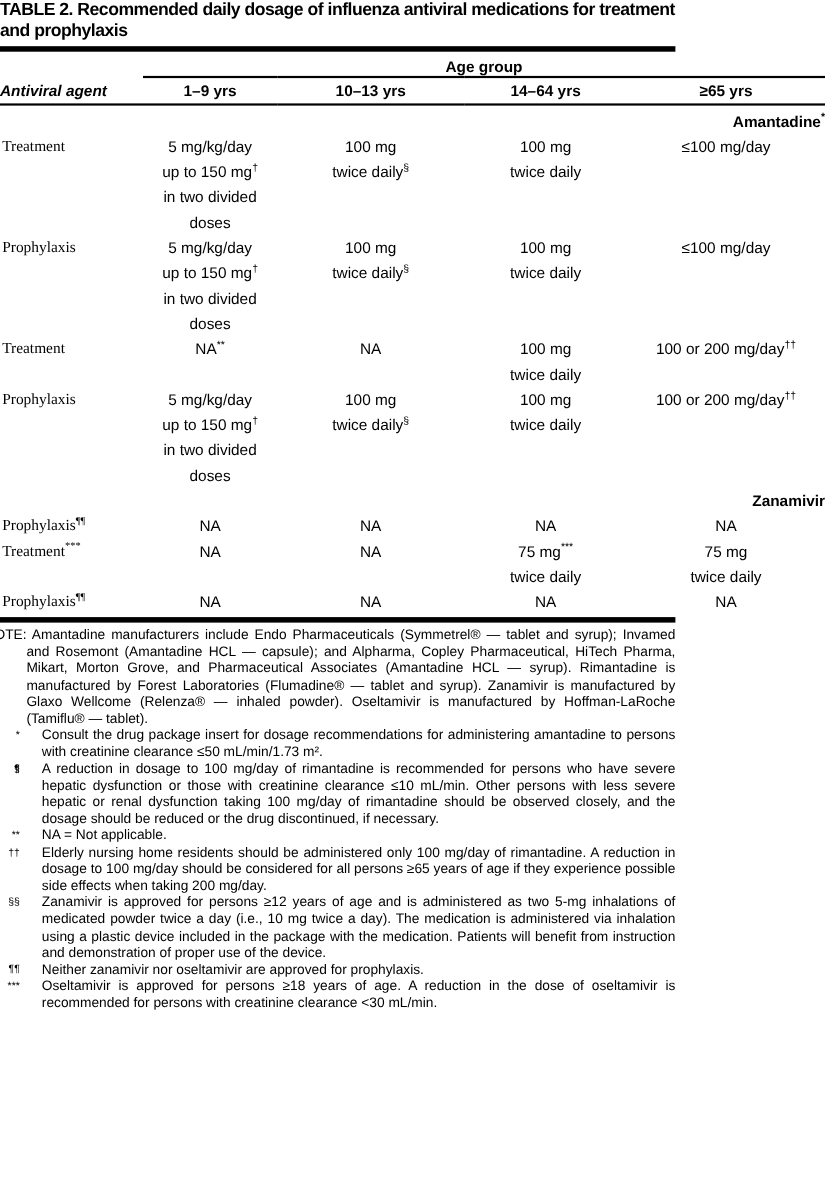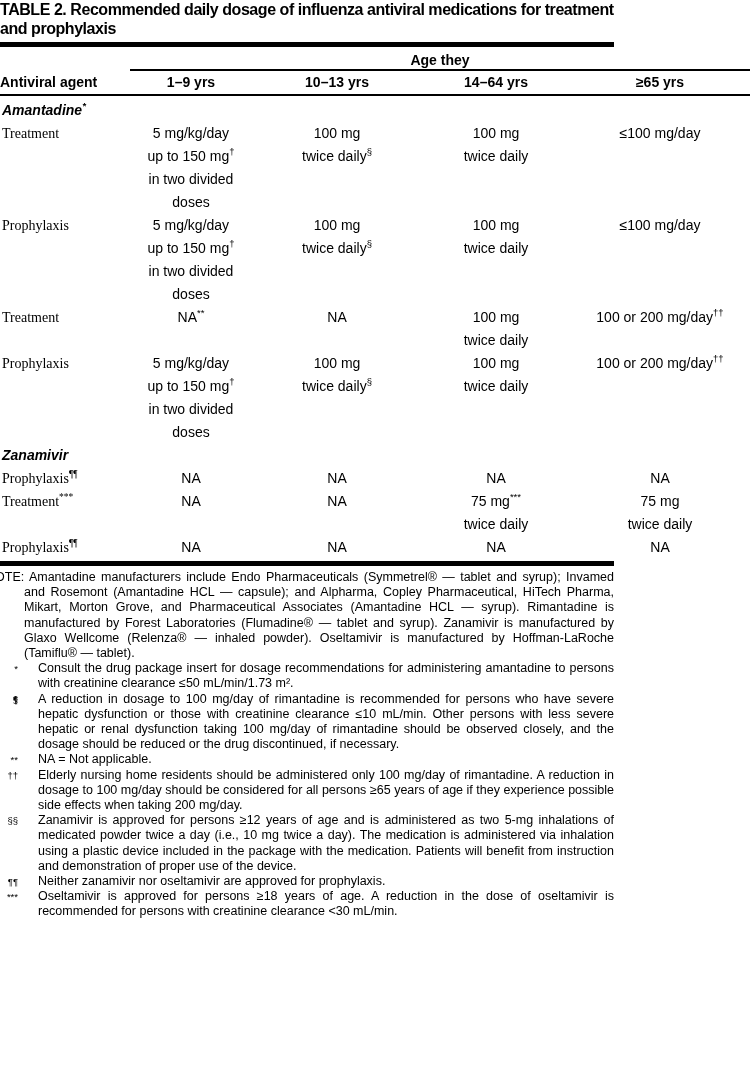--- a/index.html
+++ b/index.html
@@ -12,28 +12,28 @@
   .title {
     font-size: 16px; font-weight: 700; letter-spacing: -0.45px;
     line-height: 18.5px; margin: 1px 0 4px 0;
   }
   .thick-rule { height: 5px; background: #000; }
   table.dosage { width: 750px; border-collapse: collapse; table-layout: fixed; margin: 3px 0 2px 0; }
   .c0 { width: 130px; } .c1 { width: 122px; } .c2 { width: 170px; } .c3 { width: 148px; } .c4 { width: 180px; }
   thead th { font-size: 14px; font-weight: 700; text-align: center; padding: 2px 0 3px; }
   th.age-group { border-bottom: 2px solid #000; padding: 2px 0 1px; }
   tr.colheads th { border-bottom: 2px solid #000; padding: 3px 0 4px; }
-  th.left { text-align: left; padding-left: 2px; }
+  th.left { text-align: left; padding-left: 2px; font-style: italic; }
   td.nob { border: 0; }
   tbody td {
     font-size: 14px; line-height: 23px; vertical-align: top;
     text-align: center; white-space: pre-line; padding: 0;
   }
   td.agent { text-align: left; padding-left: 2px; font-family: Liberation Serif, serif; }
-  tr.section td { font-weight: 700; text-align: left; padding-left: 2px; font-style: italic; }
+  tr.section td { font-weight: 700; text-align: right; padding-left: 2px; }
   tr.first-section td { padding-top: 3px; }
   tr.gap td { padding-top: 23px; }
   sup { font-size: 9.5px; line-height: 0; vertical-align: super; }
   .notes { margin-top: 4px; font-size: 12.5px; line-height: 15.2px; text-align: justify; }
   .note-block { padding-left: 24px; text-indent: -38px; }
   .fn { position: relative; padding-left: 38px; }
   .fn-marker { position: absolute; left: 0; top: 0; width: 18px; text-align: right; font-size: 9.5px; }
 </style>
 </head>
 <body>
@@ -48,21 +48,21 @@
     <colgroup>
       <col class="c0">
         <col class="c1">
         <col class="c2">
         <col class="c3">
         <col class="c4">
     </colgroup>
     <thead>
       <tr>
         <td class="nob"></td>
-        <th class="age-group" colspan="4">Age they</th>
+        <th class="age-group" colspan="4">Age group</th>
       </tr>
       <tr class="colheads">
         <th class="left">Antiviral agent</th>
         <th>1–9 yrs</th>
         <th>10–13 yrs</th>
         <th>14–64 yrs</th>
         <th>≥65 yrs</th>
       </tr>
     </thead>
     <tbody>

